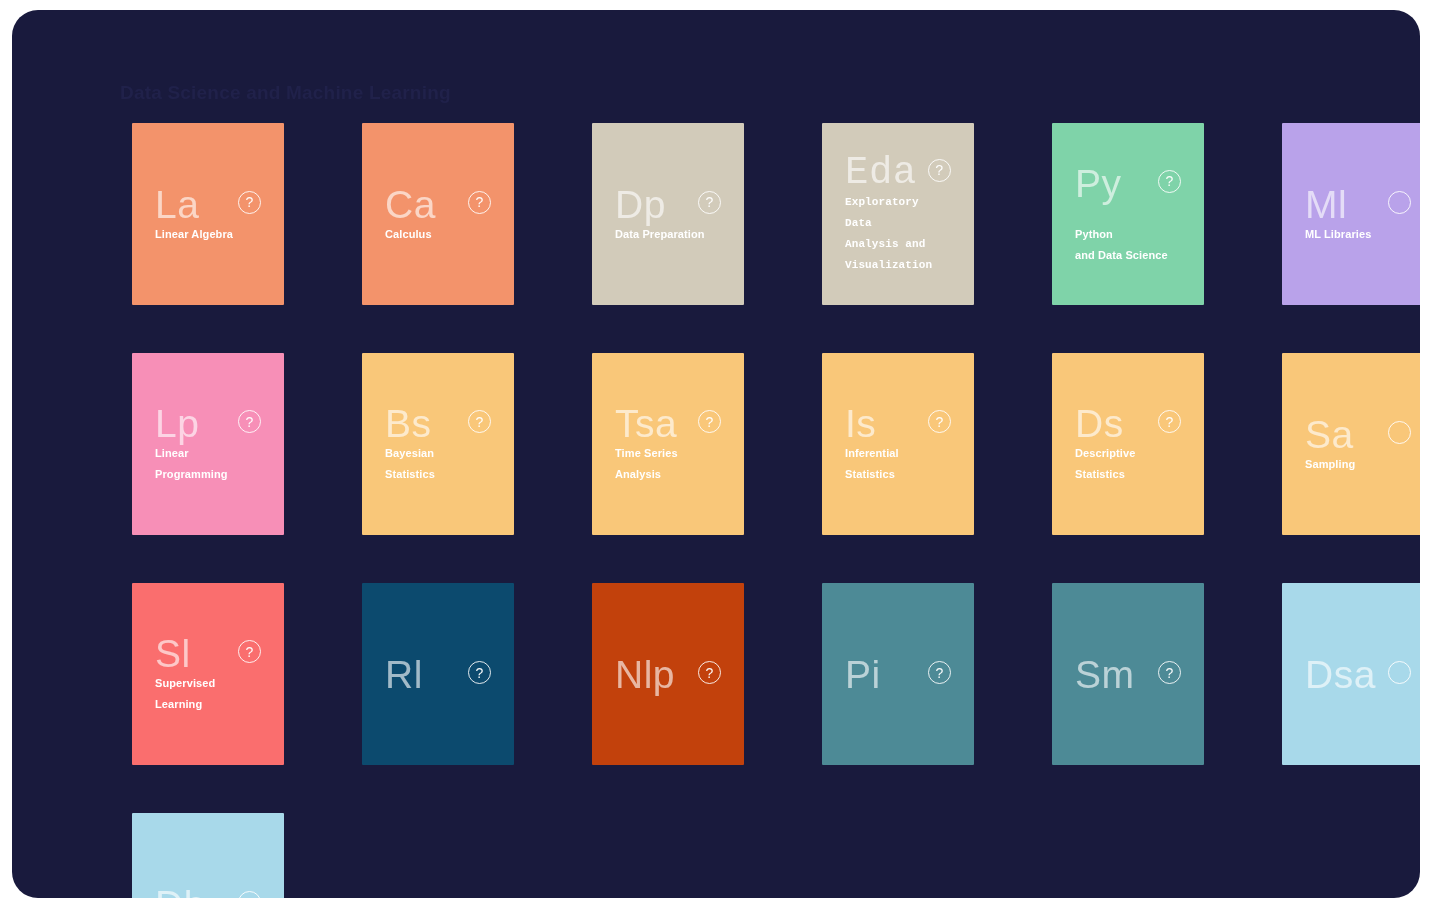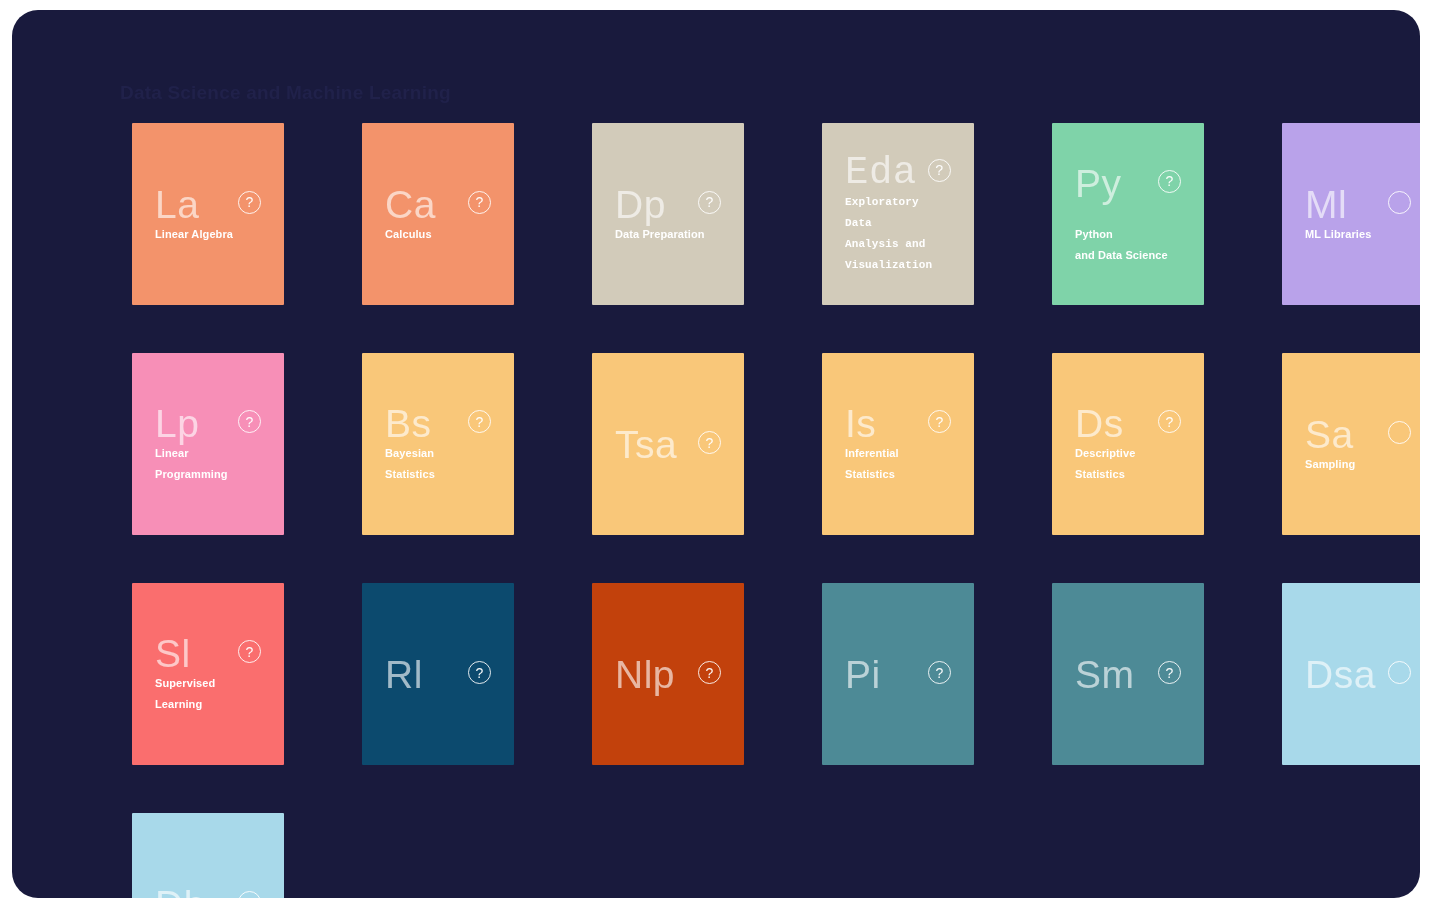--- a/index.html
+++ b/index.html
@@ -203,20 +203,22 @@
           <div class="tile-name">Bayesian
 Statistics</div>
         </div>
         <div class="tile" style="background: rgb(249, 199, 121);">
           <div class="tile-top">
             <div class="tile-symbol">Tsa</div>
             <div class="help-icon">
               <span>?</span>
             </div>
           </div>
+          <div class="tile-name">Time Series
+Analysis</div>
         </div>
         <div class="tile" style="background: rgb(249, 199, 121);">
           <div class="tile-top">
             <div class="tile-symbol">Is</div>
             <div class="help-icon">
               <span>?</span>
             </div>
           </div>
           <div class="tile-name">Inferential
 Statistics</div>

